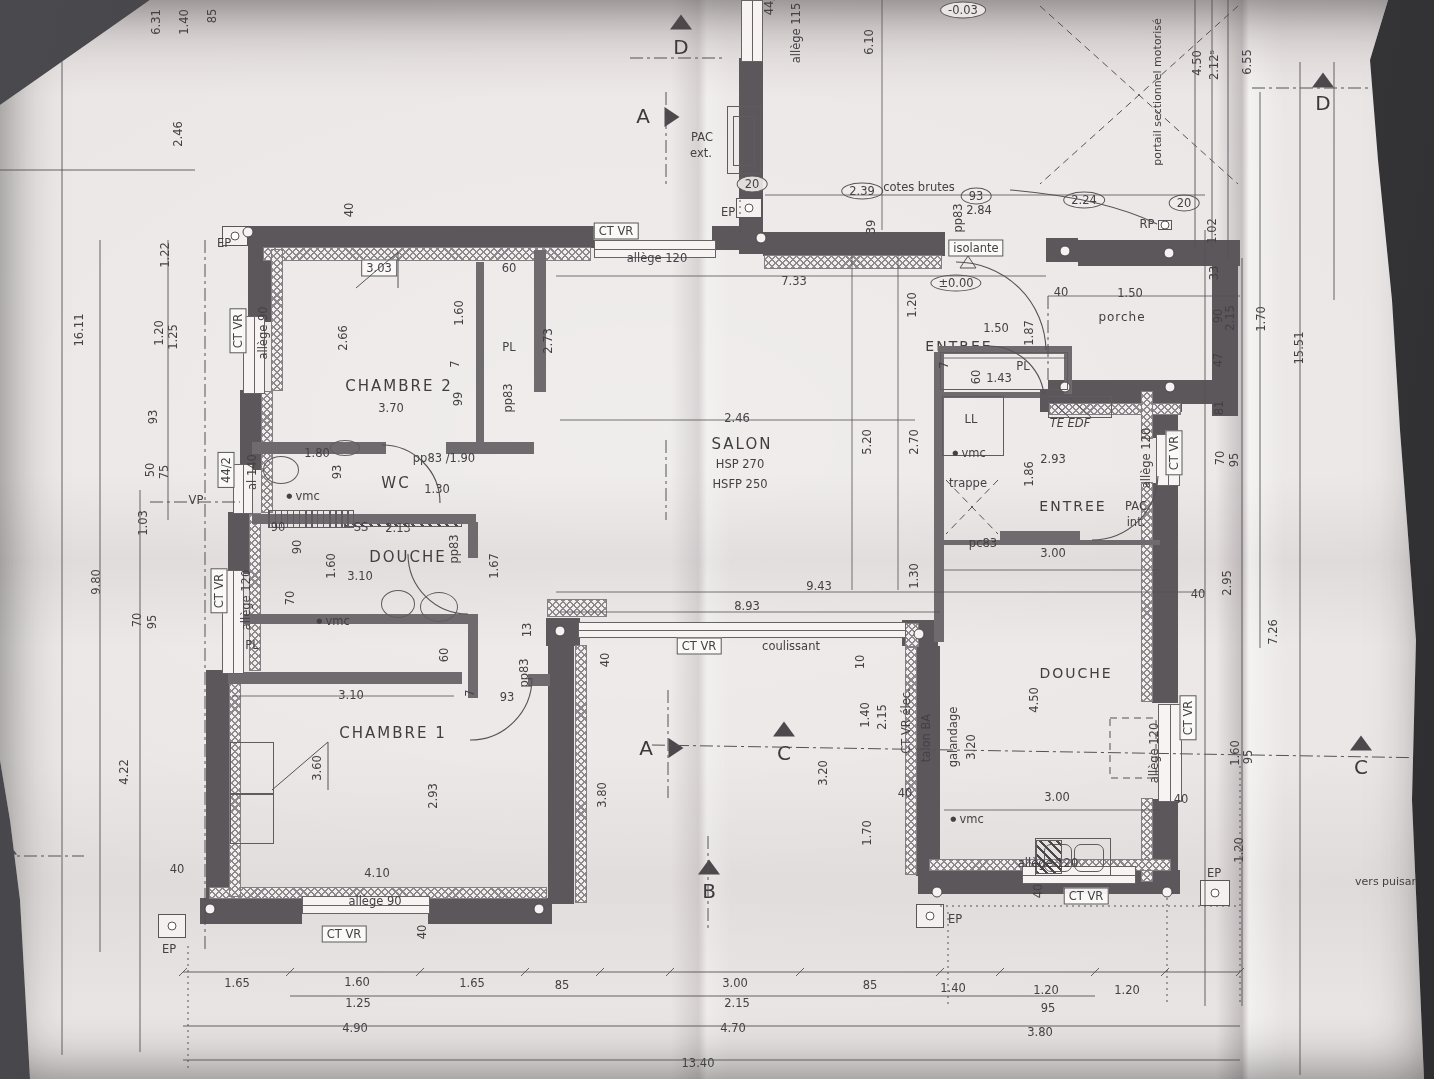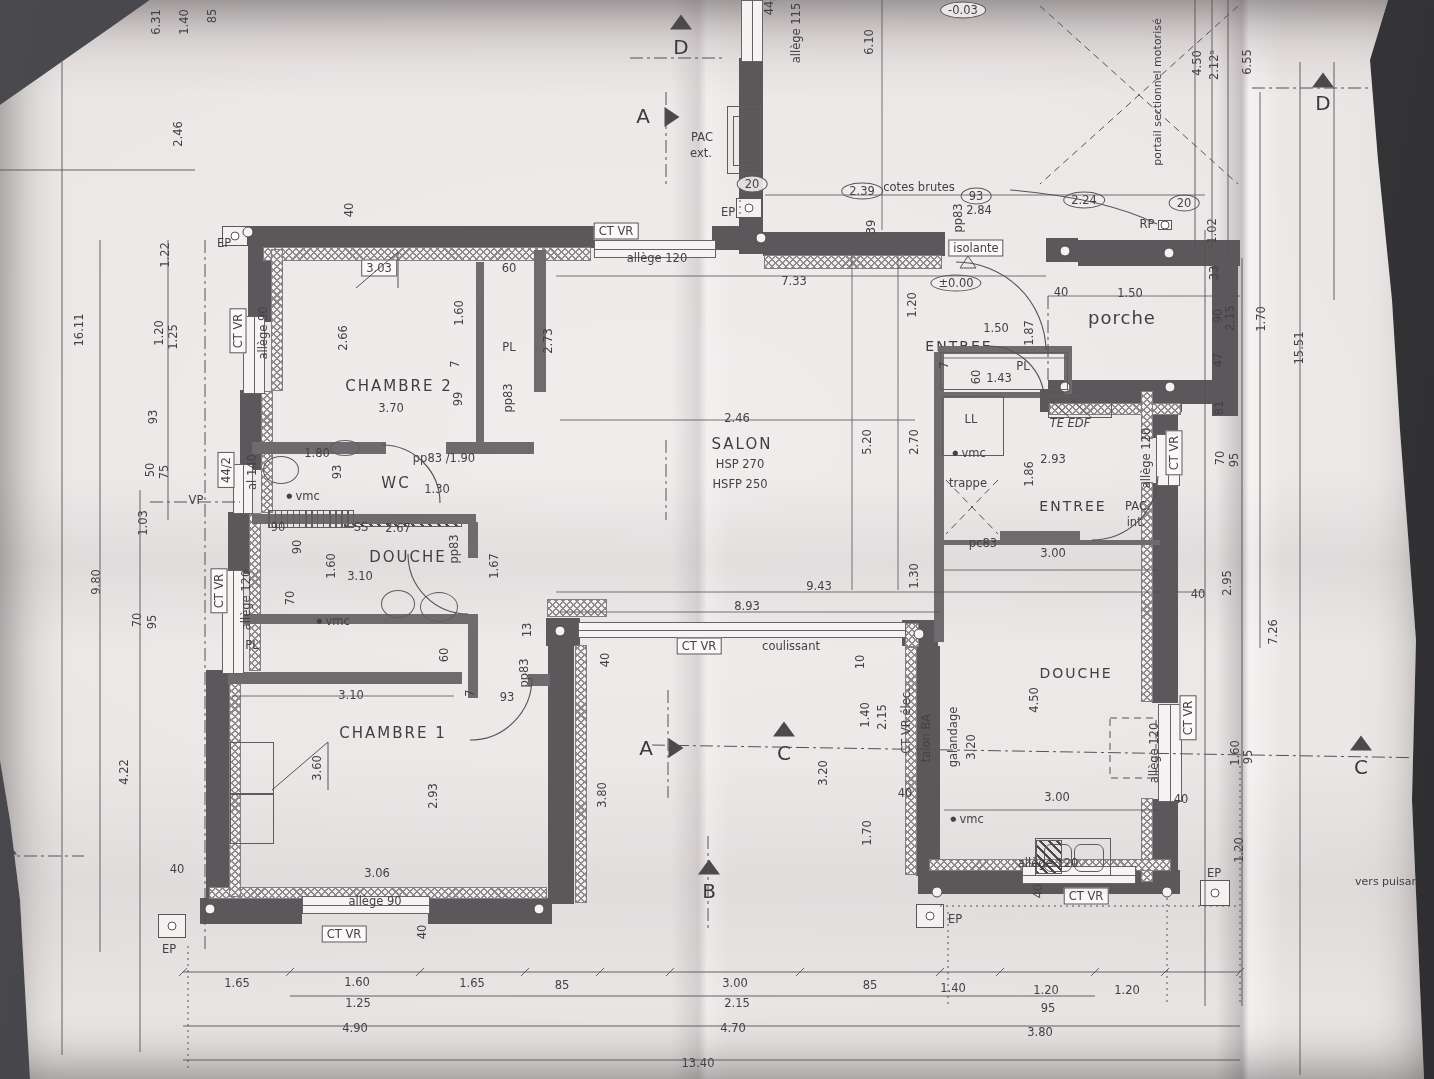--- a/index.html
+++ b/index.html
@@ -54,21 +54,21 @@
     <div id="plan">
 
       <div class="lbl room" style="left:399px;top:386px">CHAMBRE 2</div>
       <div class="lbl room" style="left:396px;top:483px">WC</div>
       <div class="lbl room" style="left:408px;top:557px">DOUCHE</div>
       <div class="lbl room" style="left:393px;top:733px">CHAMBRE 1</div>
       <div class="lbl room" style="left:742px;top:444px">SALON</div>
       <div class="lbl" style="left:740px;top:464px">HSP 270</div>
       <div class="lbl" style="left:740px;top:484px">HSFP 250</div>
       <div class="lbl room" style="font-size: 14px; left: 959px; top: 308px; margin-top: 38px;">ENTREE</div>
-      <div class="lbl room" style="left:1122px;top:317px;font-size:18px;letter-spacing:1px">porche</div>
+      <div class="lbl room" style="left:1122px;top:317px;font-size:12px;letter-spacing:1px">porche</div>
       <div class="lbl room" style="left:1073px;top:506px;font-size:14px">ENTREE</div>
       <div class="lbl room" style="left:1076px;top:673px;font-size:14px">DOUCHE</div>
     <div class="w" style="left: 252px; top: 226px; width: 342px; height: 22px;"></div>
         <div class="w" style="left: 712px; top: 226px; width: 30px; height: 24px;"></div>
         <div class="w" style="left: 739px; top: 58px; width: 24px; height: 196px;"></div>
         <div class="w" style="left: 763px; top: 232px; width: 182px; height: 24px;"></div>
         <div class="w" style="left: 1046px; top: 238px; width: 32px; height: 24px;"></div>
         <div class="w" style="left: 1078px; top: 240px; width: 162px; height: 26px;"></div>
         <div class="w" style="left: 1212px; top: 264px; width: 26px; height: 152px;"></div>
         <div class="w" style="left: 1048px; top: 380px; width: 190px; height: 24px;"></div>
@@ -204,35 +204,35 @@
         <span class="lbl" style="left: 391px; top: 408px;">3.70</span>
         <span class="lbl r90" style="left: 455px; top: 364px;">7</span>
         <span class="lbl r90" style="left: 458px; top: 399px;">99</span>
         <span class="lbl r90" style="left: 508px; top: 398px;">pp83</span>
         <span class="lbl" style="left: 317px; top: 453px;">1.80</span>
         <span class="lbl" style="left: 444px; top: 458px;">pp83 /1.90</span>
         <span class="lbl r90" style="left: 337px; top: 472px;">93</span>
         <span class="lbl" style="left: 437px; top: 489px;">1.30</span>
         <span class="lbl dotl" style="left: 303px; top: 496px;">vmc</span>
         <span class="lbl" style="left: 361px; top: 527px;">SS</span>
-        <span class="lbl" style="left: 398px; top: 528px;">2.67</span>
+        <span class="lbl" style="left: 398px; top: 528px;">2.13</span>
         <span class="lbl" style="left: 360px; top: 576px;">3.10</span>
         <span class="lbl r90" style="left: 331px; top: 566px;">1.60</span>
         <span class="lbl r90" style="left: 454px; top: 549px;">pp83</span>
         <span class="lbl r90" style="left: 494px; top: 566px;">1.67</span>
         <span class="lbl dotl" style="left: 333px; top: 621px;">vmc</span>
         <span class="lbl r90" style="left: 444px; top: 655px;">60</span>
         <span class="lbl" style="left: 351px; top: 695px;">3.10</span>
         <span class="lbl r90" style="left: 470px; top: 693px;">7</span>
         <span class="lbl" style="left: 507px; top: 697px;">93</span>
         <span class="lbl r90" style="left: 524px; top: 673px;">pp83</span>
         <span class="lbl r90" style="left: 527px; top: 630px;">13</span>
         <span class="lbl r90" style="left: 317px; top: 768px;">3.60</span>
         <span class="lbl r90" style="left: 433px; top: 796px;">2.93</span>
-        <span class="lbl" style="left: 377px; top: 873px;">3.06</span>
+        <span class="lbl" style="left: 377px; top: 873px;">4.10</span>
         <span class="lbl" style="left: 375px; top: 901px;">allège 90</span>
         <span class="lbl kbox" style="left: 344px; top: 934px;">CT VR</span>
         <span class="lbl r90" style="left: 422px; top: 932px;">40</span>
         <span class="lbl" style="left: 737px; top: 418px;">2.46</span>
         <span class="lbl r90" style="left: 867px; top: 442px;">5.20</span>
         <span class="lbl r90" style="left: 914px; top: 442px;">2.70</span>
         <span class="lbl" style="left: 819px; top: 586px;">9.43</span>
         <span class="lbl" style="left: 747px; top: 606px;">8.93</span>
         <span class="lbl r90" style="left: 914px; top: 576px;">1.30</span>
         <span class="lbl kbox" style="left: 699px; top: 646px;">CT VR</span>

